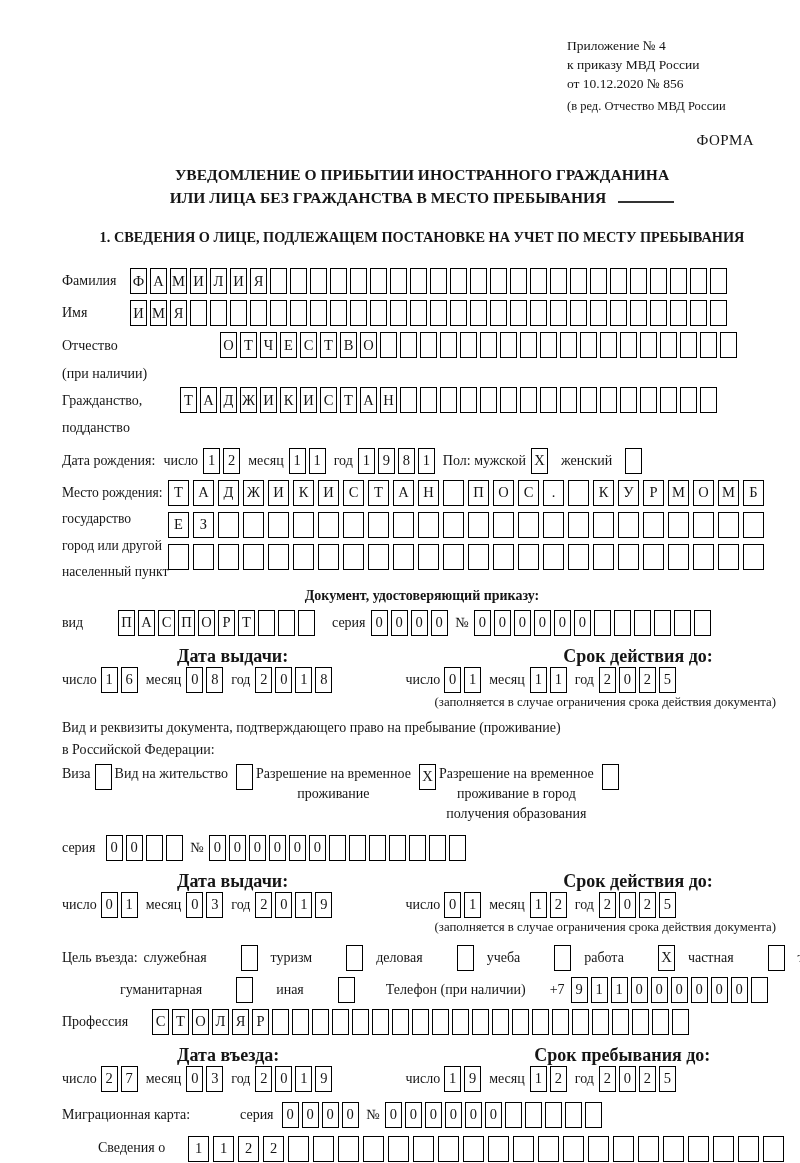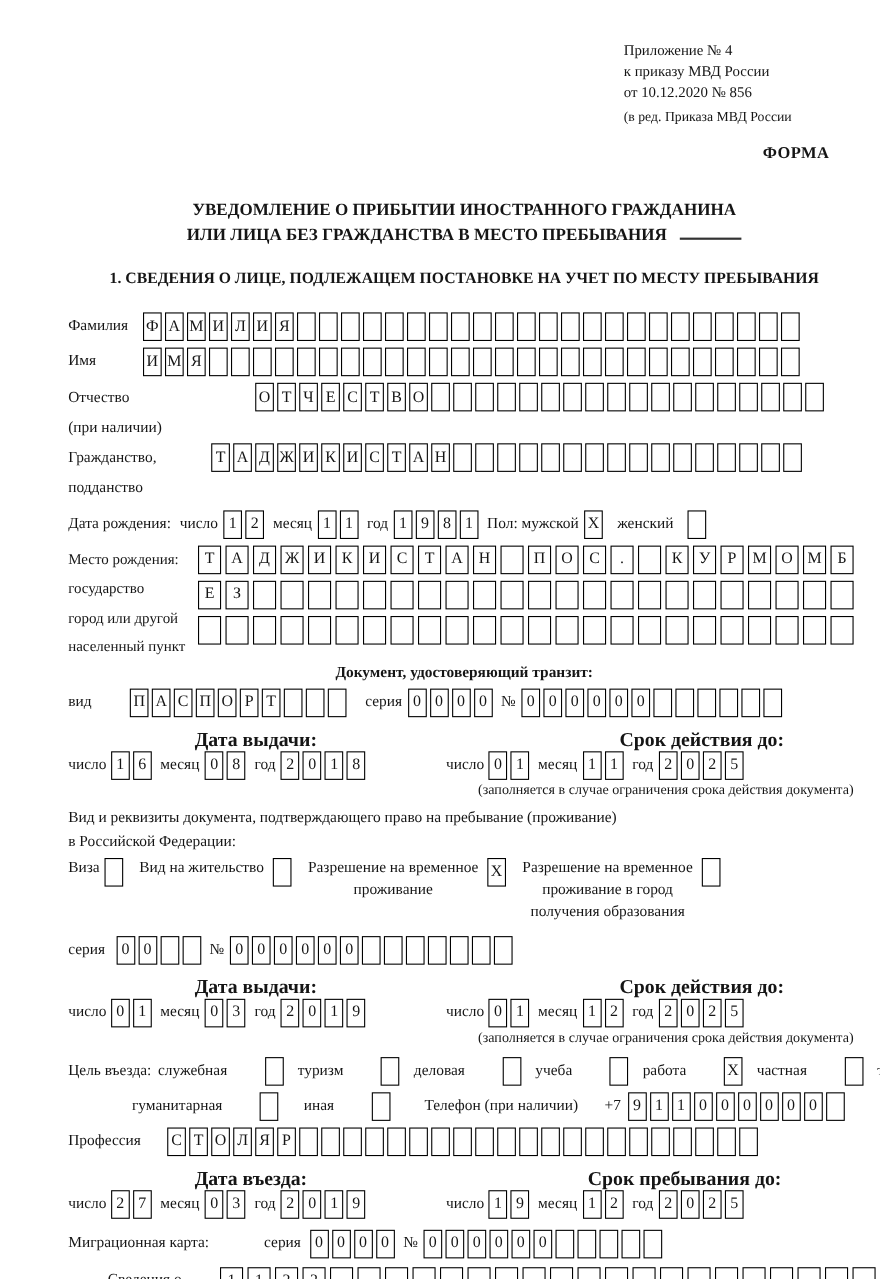--- a/index.html
+++ b/index.html
@@ -4,27 +4,27 @@
 <style>
   html,body{margin:0;padding:0;background:#888;}
   .page{
     position:relative;width:800px;height:1163px;background:#fff;
     font-family:"Liberation Serif","DejaVu Serif",serif;color:#151515;
     box-sizing:border-box;padding:36px 18px 10px 62px;overflow:hidden;
   }
   .annex{margin-left:505px;font-size:13.5px;line-height:1.42;}
   .annex .ed{font-size:12.5px;line-height:1.4;}
   .annex .ed.first{margin-top:5px;}
-  .forma{font-weight:bold;font-size:15px;text-align:right;padding-right:28px;margin-top:16px;letter-spacing:.4px;}
-  .title{margin-top:30px;text-align:center;font-weight:bold;font-size:15.5px;line-height:1.5;}
+  .forma{font-weight:normal;font-size:15px;text-align:right;padding-right:28px;margin-top:16px;letter-spacing:.4px;}
+  .title{margin-top:14px;text-align:center;font-weight:bold;font-size:15.5px;line-height:1.5;}
   .blank-line{display:inline-block;width:56px;border-bottom:2px solid #333;margin-left:12px;vertical-align:baseline;}
   .sech{margin-top:20px;font-weight:bold;font-size:14.3px;text-align:center;white-space:nowrap;}
   .frm{font-size:14px;}
   .row{display:flex;align-items:center;}
-  .rowt{display:flex;align-items:flex-start;gap:12px;}
+  .rowt{display:flex;align-items:flex-start;}
   .lab{flex:none;}
   .labcol{flex:none;line-height:1.95;}
   .cells{display:inline-flex;flex:none;}
   .cell{
     display:inline-flex;flex:none;align-items:center;justify-content:center;
     width:15px;height:24px;border:1.6px solid #000;margin-right:3px;
     font-size:14.5px;background:#fff;
   }
   .wide .cell{width:19px;margin-right:4px;}
   .cellrows .cells{margin-bottom:6px;}
@@ -40,21 +40,21 @@
 </style>
 </head>
 <body>
 
 <div class="page">
 
   <div class="annex">
     <div>Приложение № 4</div>
     <div>к приказу МВД России</div>
     <div>от 10.12.2020 № 856</div>
-    <div class="ed first">(в ред. Приказа МВД России</div>
+    <div class="ed first">(в ред. Отчество МВД России</div>
   </div>
 
   <div class="forma">ФОРМА</div>
 
   <div class="title">
     <div>УВЕДОМЛЕНИЕ О ПРИБЫТИИ ИНОСТРАННОГО ГРАЖДАНИНА</div>
     <div><span>ИЛИ ЛИЦА БЕЗ ГРАЖДАНСТВА В МЕСТО ПРЕБЫВАНИЯ</span><span class="blank-line"></span></div>
   </div>
 
   <div class="sech">1. СВЕДЕНИЯ О ЛИЦЕ, ПОДЛЕЖАЩЕМ ПОСТАНОВКЕ НА УЧЕТ ПО МЕСТУ ПРЕБЫВАНИЯ</div>
@@ -315,21 +315,21 @@
             <span class="cell"></span>
             <span class="cell"></span>
             <span class="cell"></span>
             <span class="cell"></span>
             <span class="cell"></span>
             <span class="cell"></span>
           </div>
       </span>
     </div>
 
-    <div style="text-align:center;font-weight:bold;margin-top:2px;">Документ, удостоверяющий транзит:</div>
+    <div style="text-align:center;font-weight:bold;margin-top:2px;">Документ, удостоверяющий приказу:</div>
 
     <div class="row mt6">
       <span class="lab" style="width:56px">вид</span>
       <span class="cells">
           <span class="cell">П</span>
           <span class="cell">А</span>
           <span class="cell">С</span>
           <span class="cell">П</span>
           <span class="cell">О</span>
           <span class="cell">Р</span>

